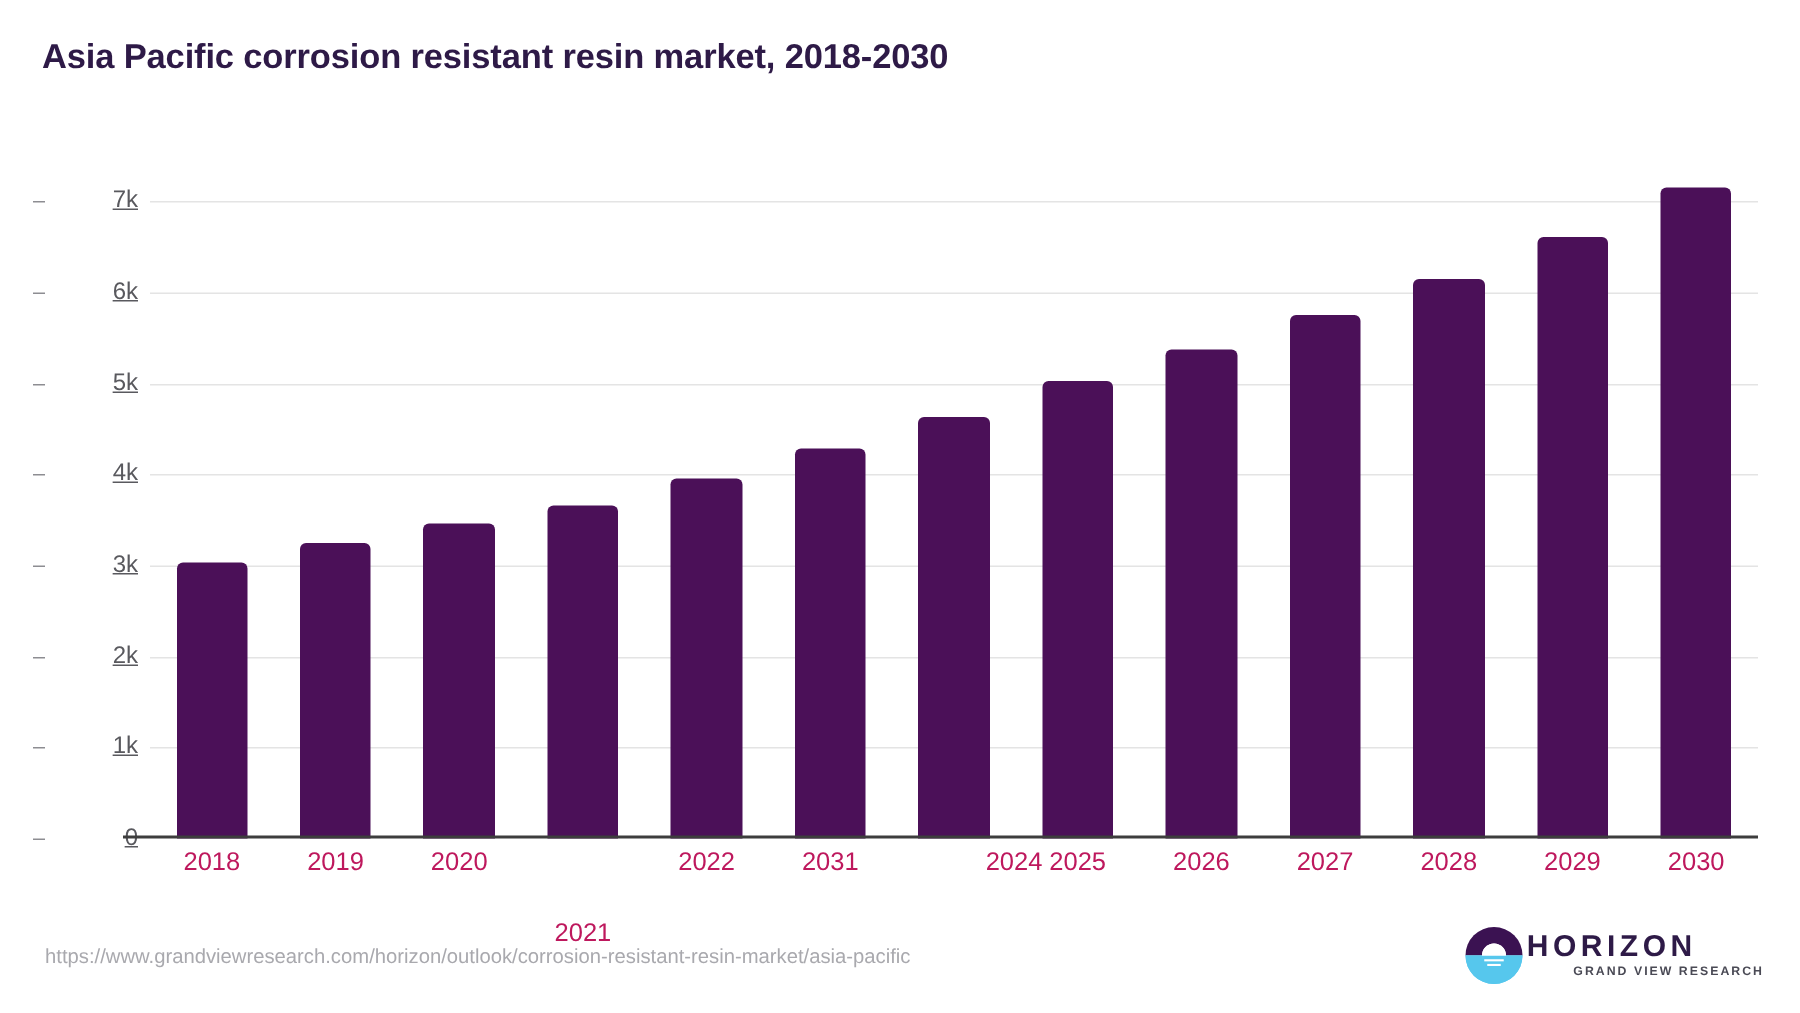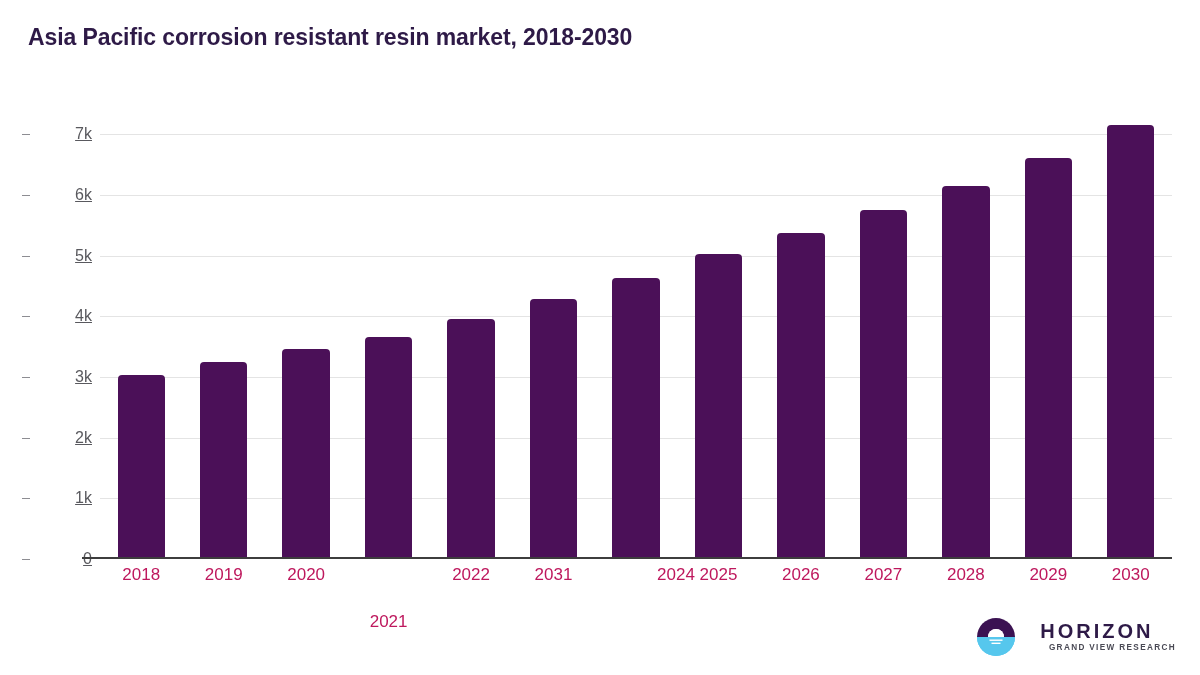--- a/index.html
+++ b/index.html
@@ -120,21 +120,20 @@
     color: #a9a9ae;
     white-space: nowrap;
   }
   .logo {
     position: absolute;
     right: 24px;
     top: 617px;
     display: flex;
     align-items: center;
     gap: 2px;
-    text-align: center;
   }
   .logo-mark {
     width: 40px;
     height: 40px;
     flex: 0 0 auto;
   }
   .logo-text {
     display: flex;
     flex-direction: column;
     justify-content: center;
@@ -244,20 +243,21 @@
       <div class="x-ticklabel" style="left: 453.538px;">2031</div>
       <div class="x-ticklabel" style="left: 536px; margin-left: 40px;">2024</div>
       <div class="x-ticklabel" style="left: 618.462px;">2025</div>
       <div class="x-ticklabel" style="left: 700.923px;">2026</div>
       <div class="x-ticklabel" style="left: 783.385px;">2027</div>
       <div class="x-ticklabel" style="left: 865.846px;">2028</div>
       <div class="x-ticklabel" style="left: 948.308px;">2029</div>
       <div class="x-ticklabel" style="left: 1030.77px;">2030</div>
     </div>
 
+  <div class="source-url">https://www.grandviewresearch.com/horizon/outlook/corrosion-resistant-resin-market/asia-pacific</div>
 
   <div class="logo">
     <span class="logo-mark">
       <svg viewBox="0 0 40 40" width="40" height="40" aria-hidden="true">
         <defs>
           <clipPath id="circ">
               <circle cx="20" cy="20" r="19"></circle>
             </clipPath>
         </defs>
         <g clip-path="url(#circ)">

